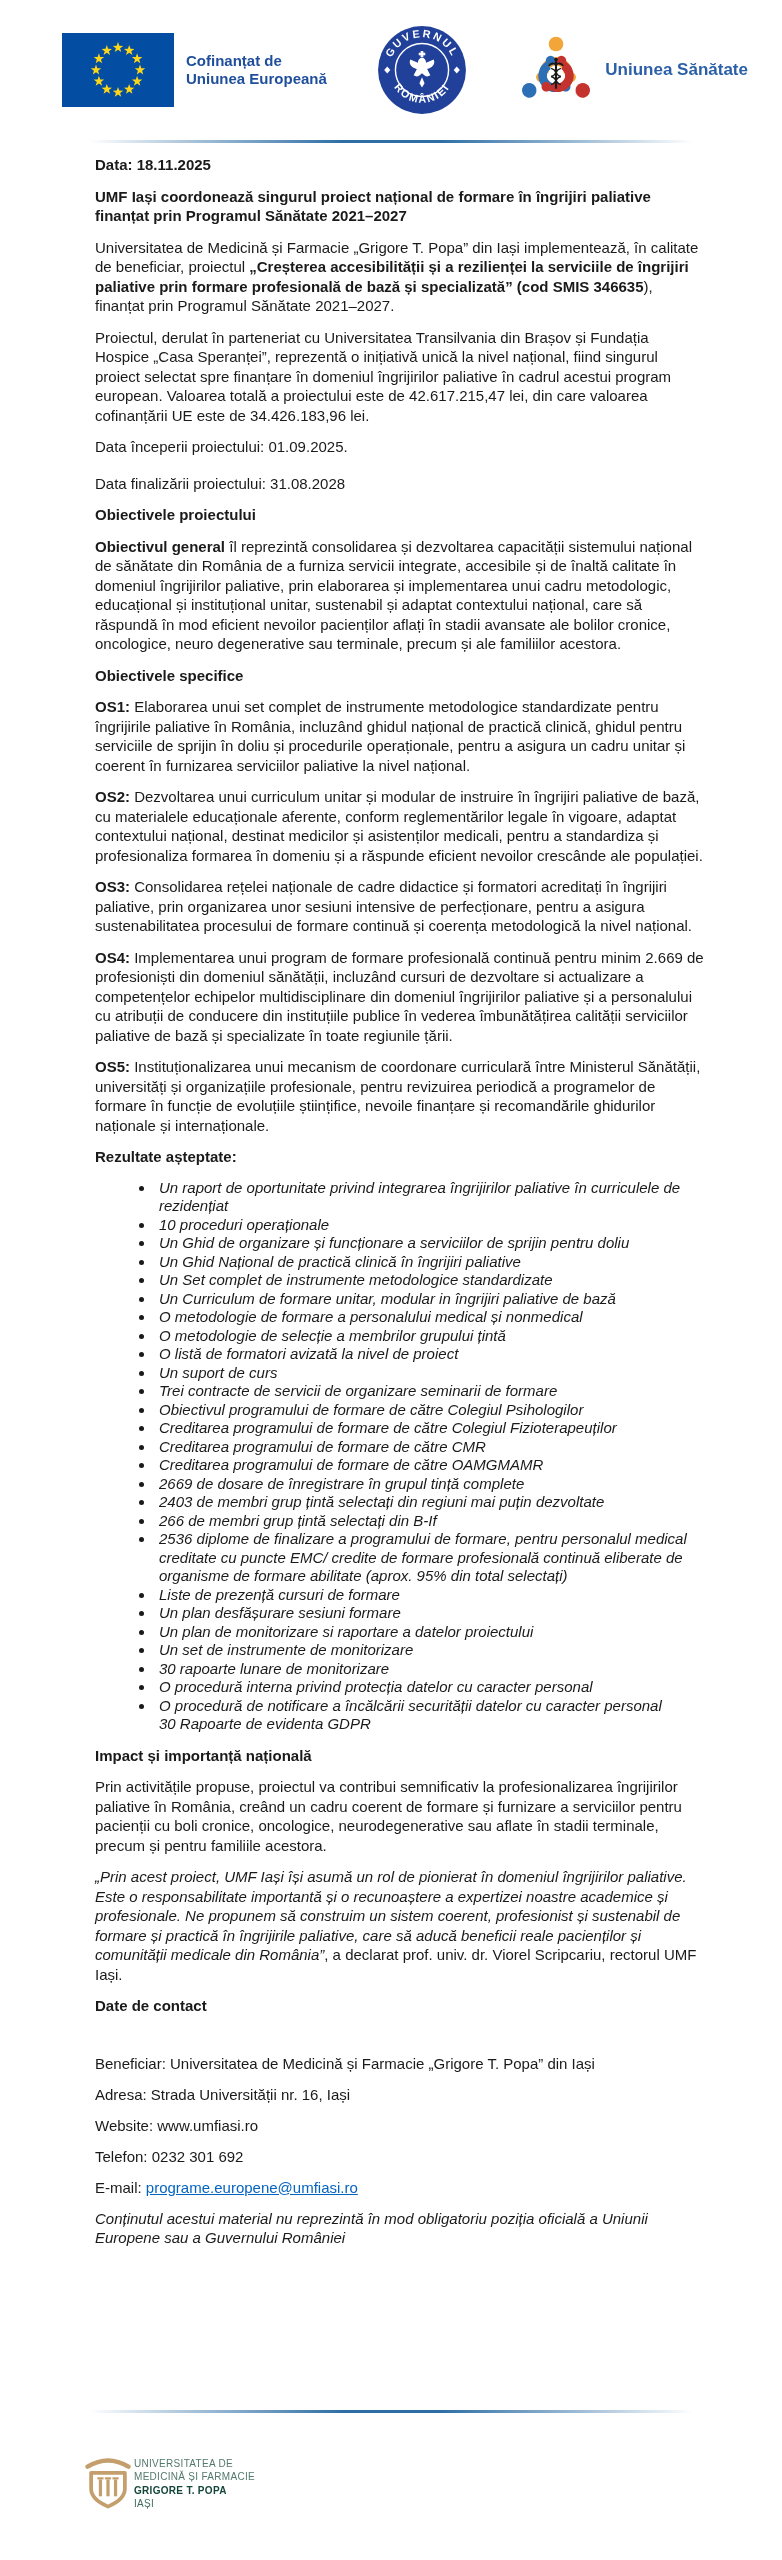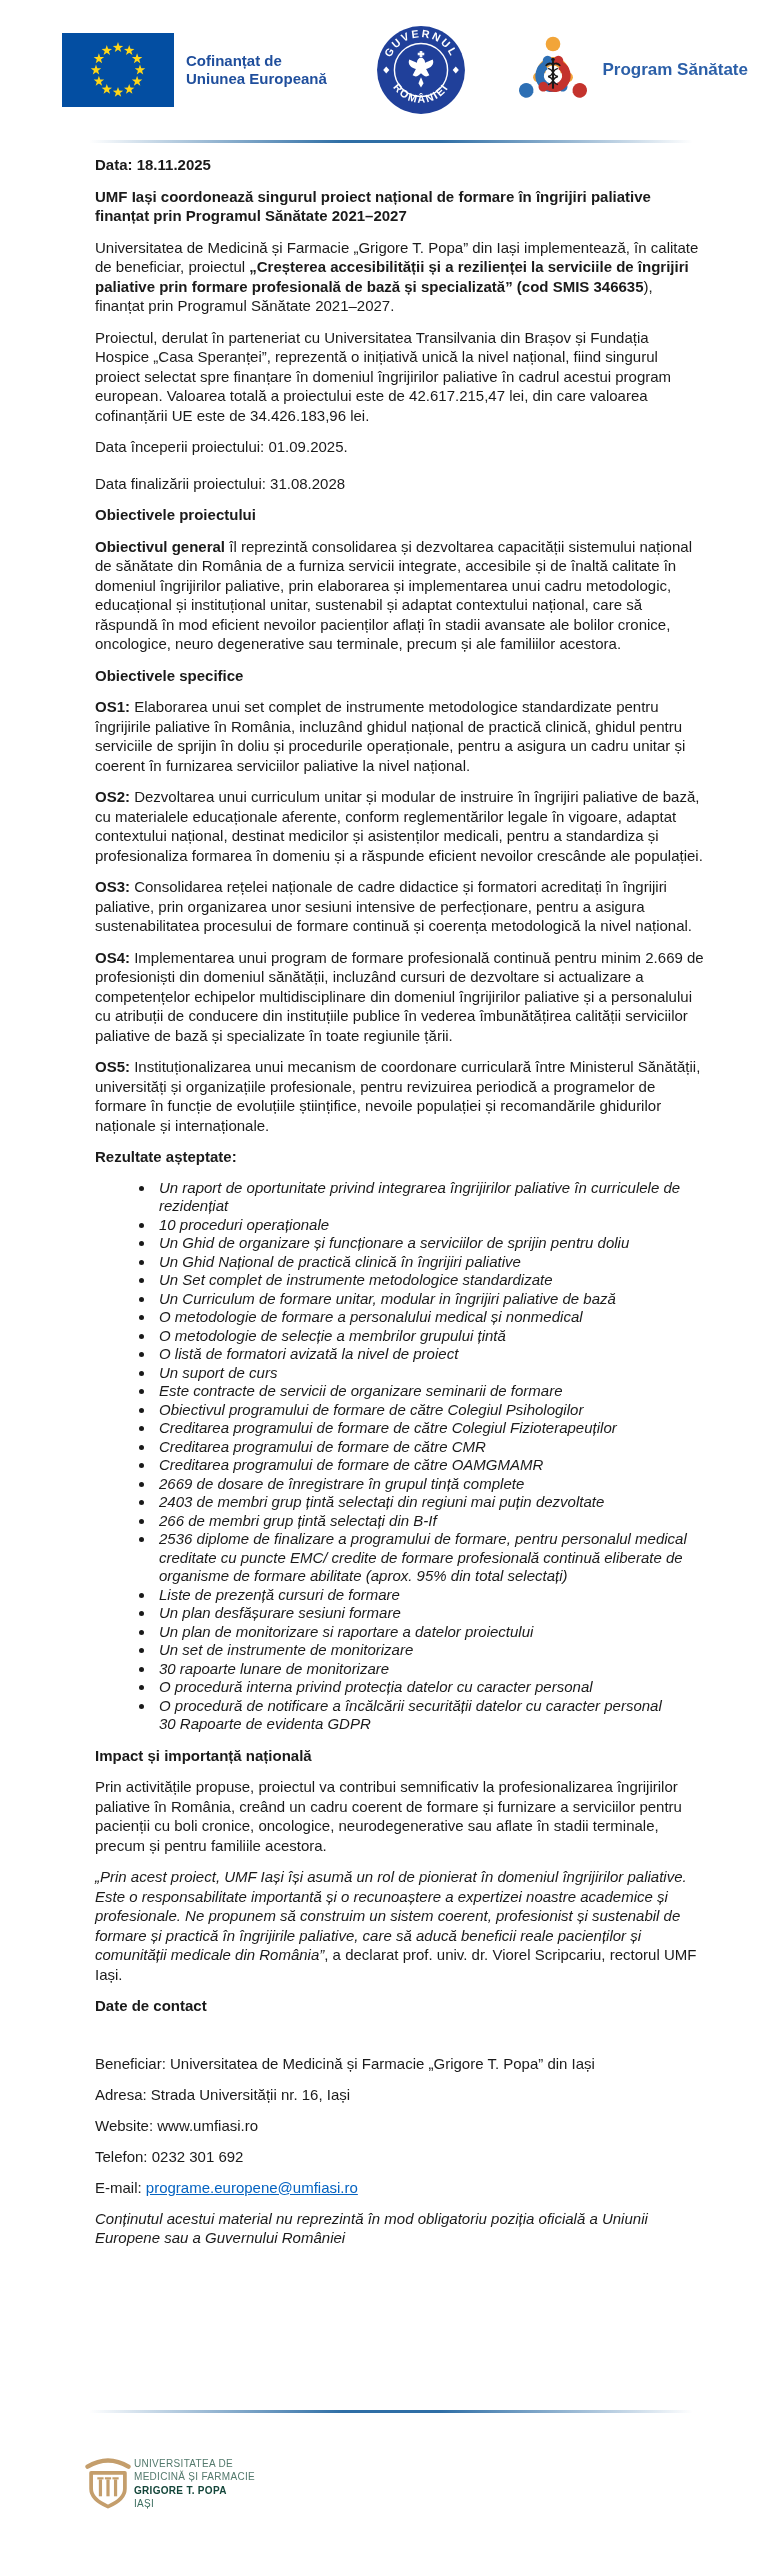--- a/index.html
+++ b/index.html
@@ -121,21 +121,21 @@
         <use href="#person" fill="#2d6fb4" transform="rotate(240 48 54)"></use>
         <use href="#person" fill="#c4332d" transform="rotate(120 48 54)"></use>
         <g stroke="#1a1a1a" fill="none">
           <circle cx="48" cy="35" r="2.2" fill="#1a1a1a" stroke="none"></circle>
           <line x1="48" y1="37" x2="48" y2="71" stroke-width="2.6"></line>
           <path d="M39 43 Q44 37.5 48 42 Q52 37.5 57 43" stroke-width="2.2"></path>
           <path d="M42 46 C50 48 46 54 54 56 C46 58 50 64 42 66" stroke-width="1.7"></path>
           <path d="M54 46 C46 48 50 54 42 56 C50 58 46 64 54 66" stroke-width="1.7"></path>
         </g>
       </svg>
-      <div class="ps-text">Program Sănătate</div>
+      <div class="ps-text">Uniunea Sănătate</div>
     </div>
   </div>
 
   <div class="divider"></div>
 
   <div class="main">
 
     <p class="date-line">Data: 18.11.2025</p>
 
 
@@ -151,36 +151,36 @@
     <p class="sec-heading">Obiectivele proiectului</p>
 
     <p class="p-general"><b>Obiectivul general</b><span> îl reprezintă consolidarea și dezvoltarea capacității sistemului național de sănătate din România de a furniza servicii integrate, accesibile și de înaltă calitate în domeniul îngrijirilor paliative, prin elaborarea și implementarea unui cadru metodologic, educațional și instituțional unitar, sustenabil și adaptat contextului național, care să răspundă în mod eficient nevoilor pacienților aflați în stadii avansate ale bolilor cronice, oncologice, neuro degenerative sau terminale, precum și ale familiilor acestora.</span></p>
 
     <p class="h-specific">Obiectivele specifice</p>
 
     <p class="p-os"><b>OS1:</b><span> Elaborarea unui set complet de instrumente metodologice standardizate pentru îngrijirile paliative în România, incluzând ghidul național de practică clinică, ghidul pentru serviciile de sprijin în doliu și procedurile operaționale, pentru a asigura un cadru unitar și coerent în furnizarea serviciilor paliative la nivel național.</span></p>
     <p class="p-os"><b>OS2:</b><span> Dezvoltarea unui curriculum unitar și modular de instruire în îngrijiri paliative de bază, cu materialele educaționale aferente, conform reglementărilor legale în vigoare, adaptat contextului național, destinat medicilor și asistenților medicali, pentru a standardiza și profesionaliza formarea în domeniu și a răspunde eficient nevoilor crescânde ale populației.</span></p>
     <p class="p-os"><b>OS3:</b><span> Consolidarea rețelei naționale de cadre didactice și formatori acreditați în îngrijiri paliative, prin organizarea unor sesiuni intensive de perfecționare, pentru a asigura sustenabilitatea procesului de formare continuă și coerența metodologică la nivel național.</span></p>
     <p class="p-os"><b>OS4:</b><span> Implementarea unui program de formare profesională continuă pentru minim 2.669 de profesioniști din domeniul sănătății, incluzând cursuri de dezvoltare si actualizare a competențelor echipelor multidisciplinare din domeniul îngrijirilor paliative și a personalului cu atribuții de conducere din instituțiile publice în vederea îmbunătățirea calității serviciilor paliative de bază și specializate în toate regiunile țării.</span></p>
-    <p class="p-os"><b>OS5:</b><span> Instituționalizarea unui mecanism de coordonare curriculară între Ministerul Sănătății, universități și organizațiile profesionale, pentru revizuirea periodică a programelor de formare în funcție de evoluțiile științifice, nevoile populației și recomandările ghidurilor naționale și internaționale.</span></p>
+    <p class="p-os"><b>OS5:</b><span> Instituționalizarea unui mecanism de coordonare curriculară între Ministerul Sănătății, universități și organizațiile profesionale, pentru revizuirea periodică a programelor de formare în funcție de evoluțiile științifice, nevoile finanțare și recomandările ghidurilor naționale și internaționale.</span></p>
 
     <p class="h-results">Rezultate așteptate:</p>
 
     <ul class="results">
       <li>Un raport de oportunitate privind integrarea îngrijirilor paliative în curriculele de rezidențiat</li>
       <li>10 proceduri operaționale</li>
       <li>Un Ghid de organizare și funcționare a serviciilor de sprijin pentru doliu</li>
       <li>Un Ghid Național de practică clinică în îngrijiri paliative</li>
       <li>Un Set complet de instrumente metodologice standardizate</li>
       <li>Un Curriculum de formare unitar, modular in îngrijiri paliative de bază</li>
       <li>O metodologie de formare a personalului medical și nonmedical</li>
       <li>O metodologie de selecție a membrilor grupului țintă</li>
       <li>O listă de formatori avizată la nivel de proiect</li>
       <li>Un suport de curs</li>
-      <li>Este contracte de servicii de organizare seminarii de formare</li>
+      <li>Trei contracte de servicii de organizare seminarii de formare</li>
       <li>Obiectivul programului de formare de către Colegiul Psihologilor</li>
       <li>Creditarea programului de formare de către Colegiul Fizioterapeuților</li>
       <li>Creditarea programului de formare de către CMR</li>
       <li>Creditarea programului de formare de către OAMGMAMR</li>
       <li>2669 de dosare de înregistrare în grupul tință complete</li>
       <li>2403 de membri grup țintă selectați din regiuni mai puțin dezvoltate</li>
       <li>266 de membri grup țintă selectați din B-If</li>
       <li>2536 diplome de finalizare a programului de formare, pentru personalul medical creditate cu puncte EMC/ credite de formare profesională continuă eliberate de organisme de formare abilitate (aprox. 95% din total selectați)</li>
       <li>Liste de prezență cursuri de formare</li>
       <li>Un plan desfășurare sesiuni formare</li>

